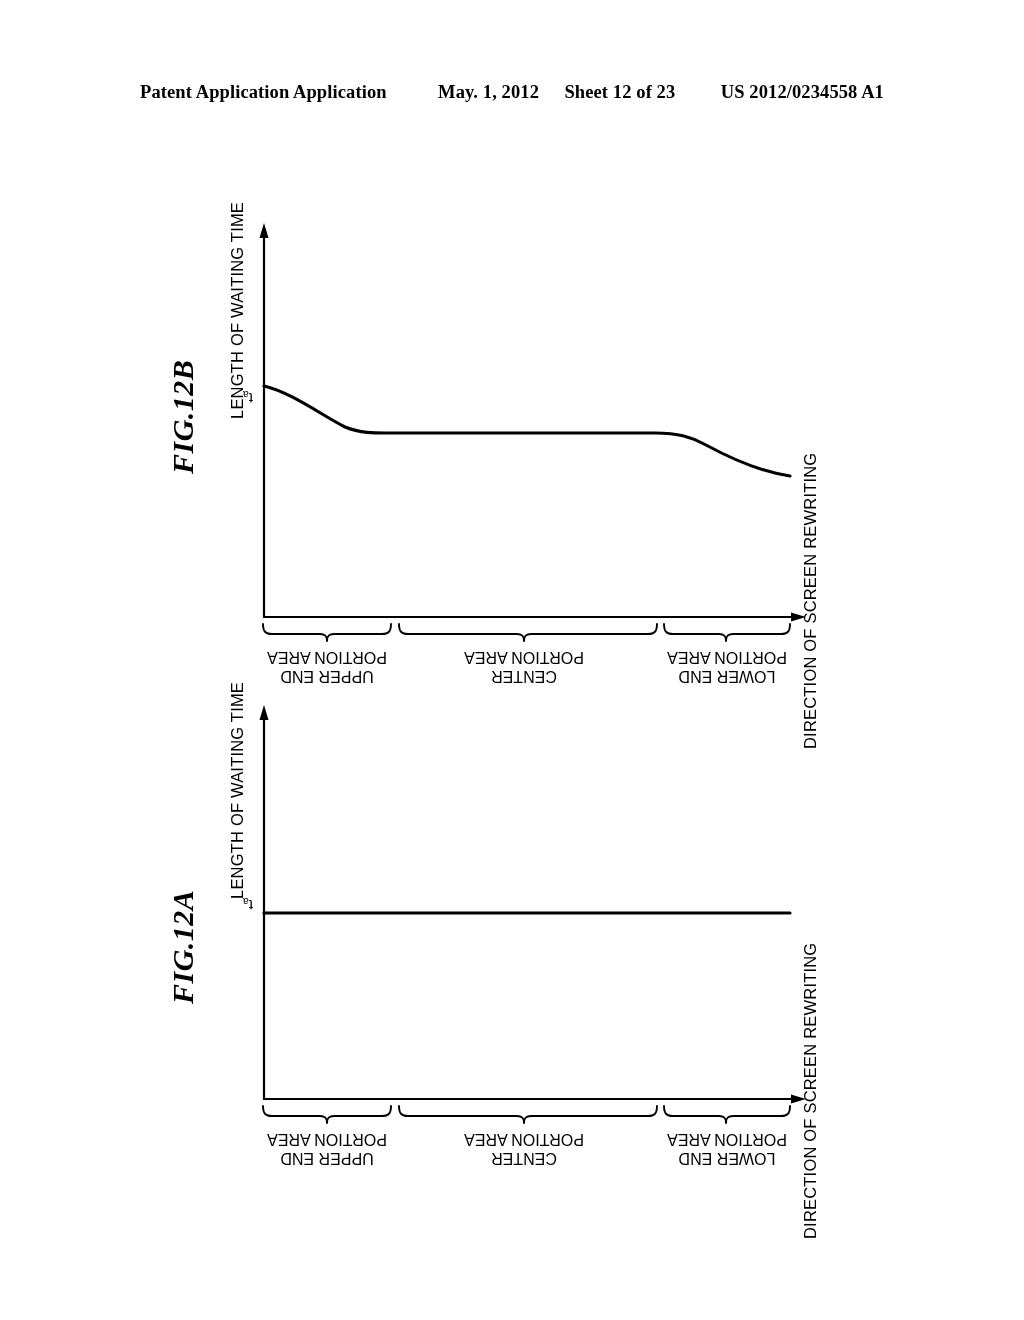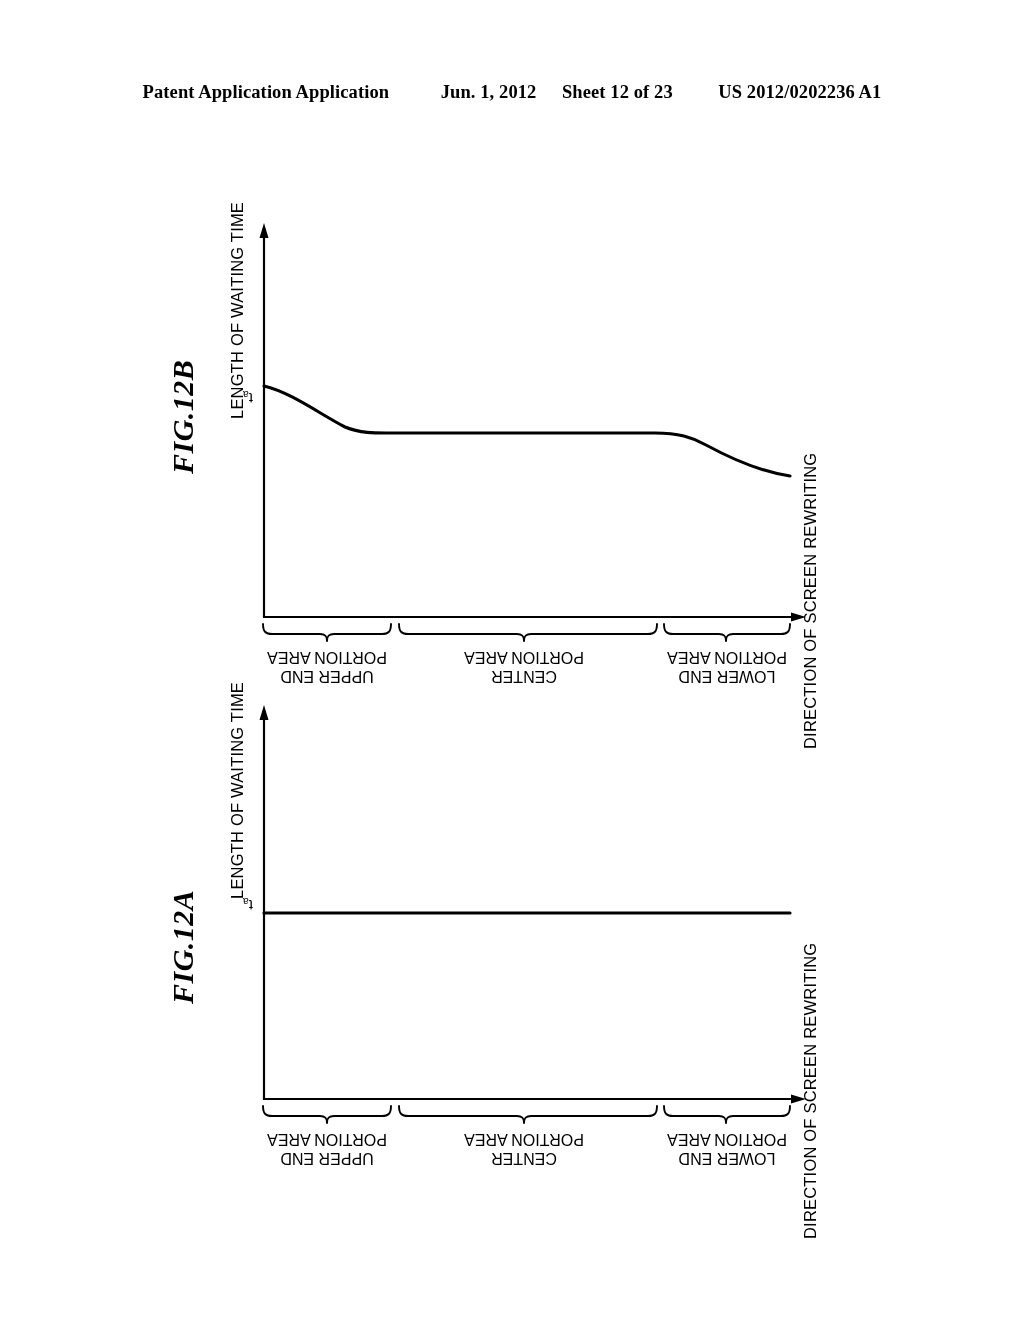--- a/index.html
+++ b/index.html
@@ -110,25 +110,25 @@
     top: 0;
     overflow: visible;
   }
 </style>
 </head>
 <body>
 
 <div class="pub-header">
   <span class="seg">Patent Application Application</span>
   <span class="gap-xl"></span>
-  <span class="seg">Jun. 1, 2012</span>
+  <span class="seg">May. 1, 2012</span>
   <span class="gap-md"></span>
   <span class="seg">Sheet 12 of 23</span>
   <span class="gap-lg"></span>
-  <span class="seg">US 2012/0202236 A1</span>
+  <span class="seg">US 2012/0234558 A1</span>
 </div>
 
 <div class="figure" style="top:0;height:720px;">
 
   <div class="fig-caption" style="left:200px; top:440px;">FIG.12B</div>
 
   <div class="y-axis-label" style="left:247px; top:400px;">LENGTH OF WAITING TIME</div>
 
   <div class="x-axis-label" style="left:820px; top:730px;">DIRECTION OF SCREEN REWRITING</div>
 

